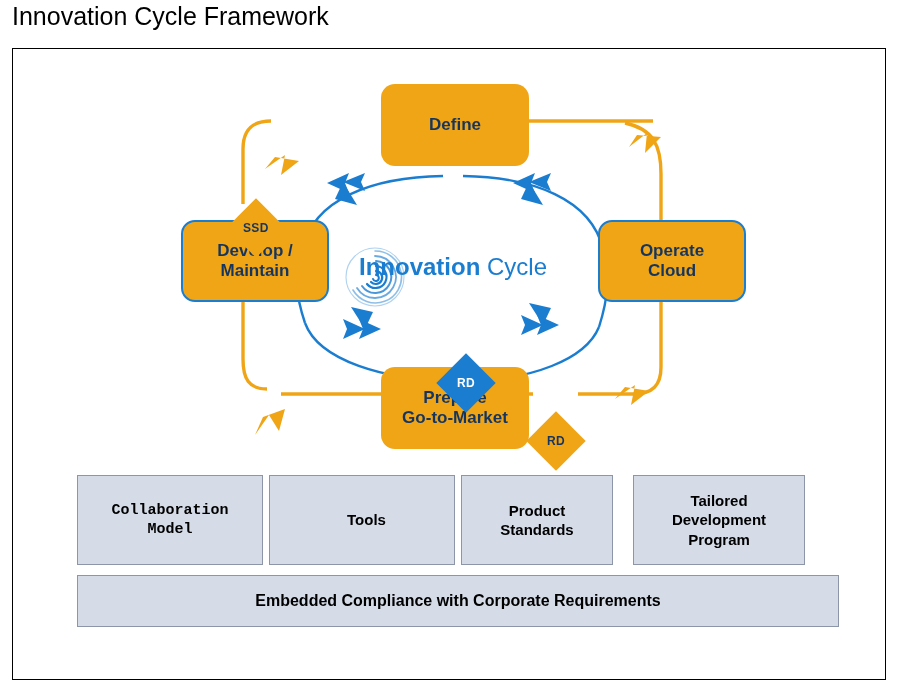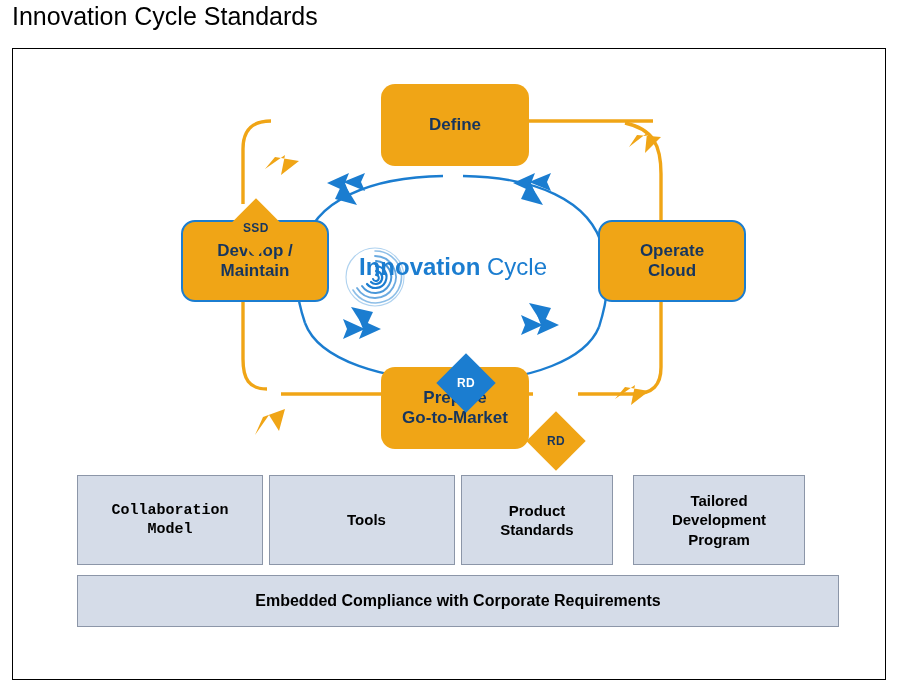--- a/index.html
+++ b/index.html
@@ -71,21 +71,21 @@
   #found-1{left:256px;top:426px;width:186px;height:90px;padding-left:9px;}
   #found-2{left:448px;top:426px;width:152px;height:90px;}
   #found-3{left:620px;top:426px;width:172px;height:90px;}
   #compliance-bar{left:64px;top:526px;width:762px;height:52px;font-size:16px;}
 </style>
 </head>
 <body>
 
 <div class="page">
 
-  <div class="page-title">Innovation Cycle Standards</div>
+  <div class="page-title">Innovation Cycle Framework</div>
 
   <div class="frame">
     <div class="canvas">
 
       <svg width="874" height="632" viewBox="0 0 874 632">
 
         <g fill="none" stroke="#F0A516" stroke-width="3.4" stroke-linecap="butt">
 
           <path d="M 640 72 L 400 72"></path>
 

